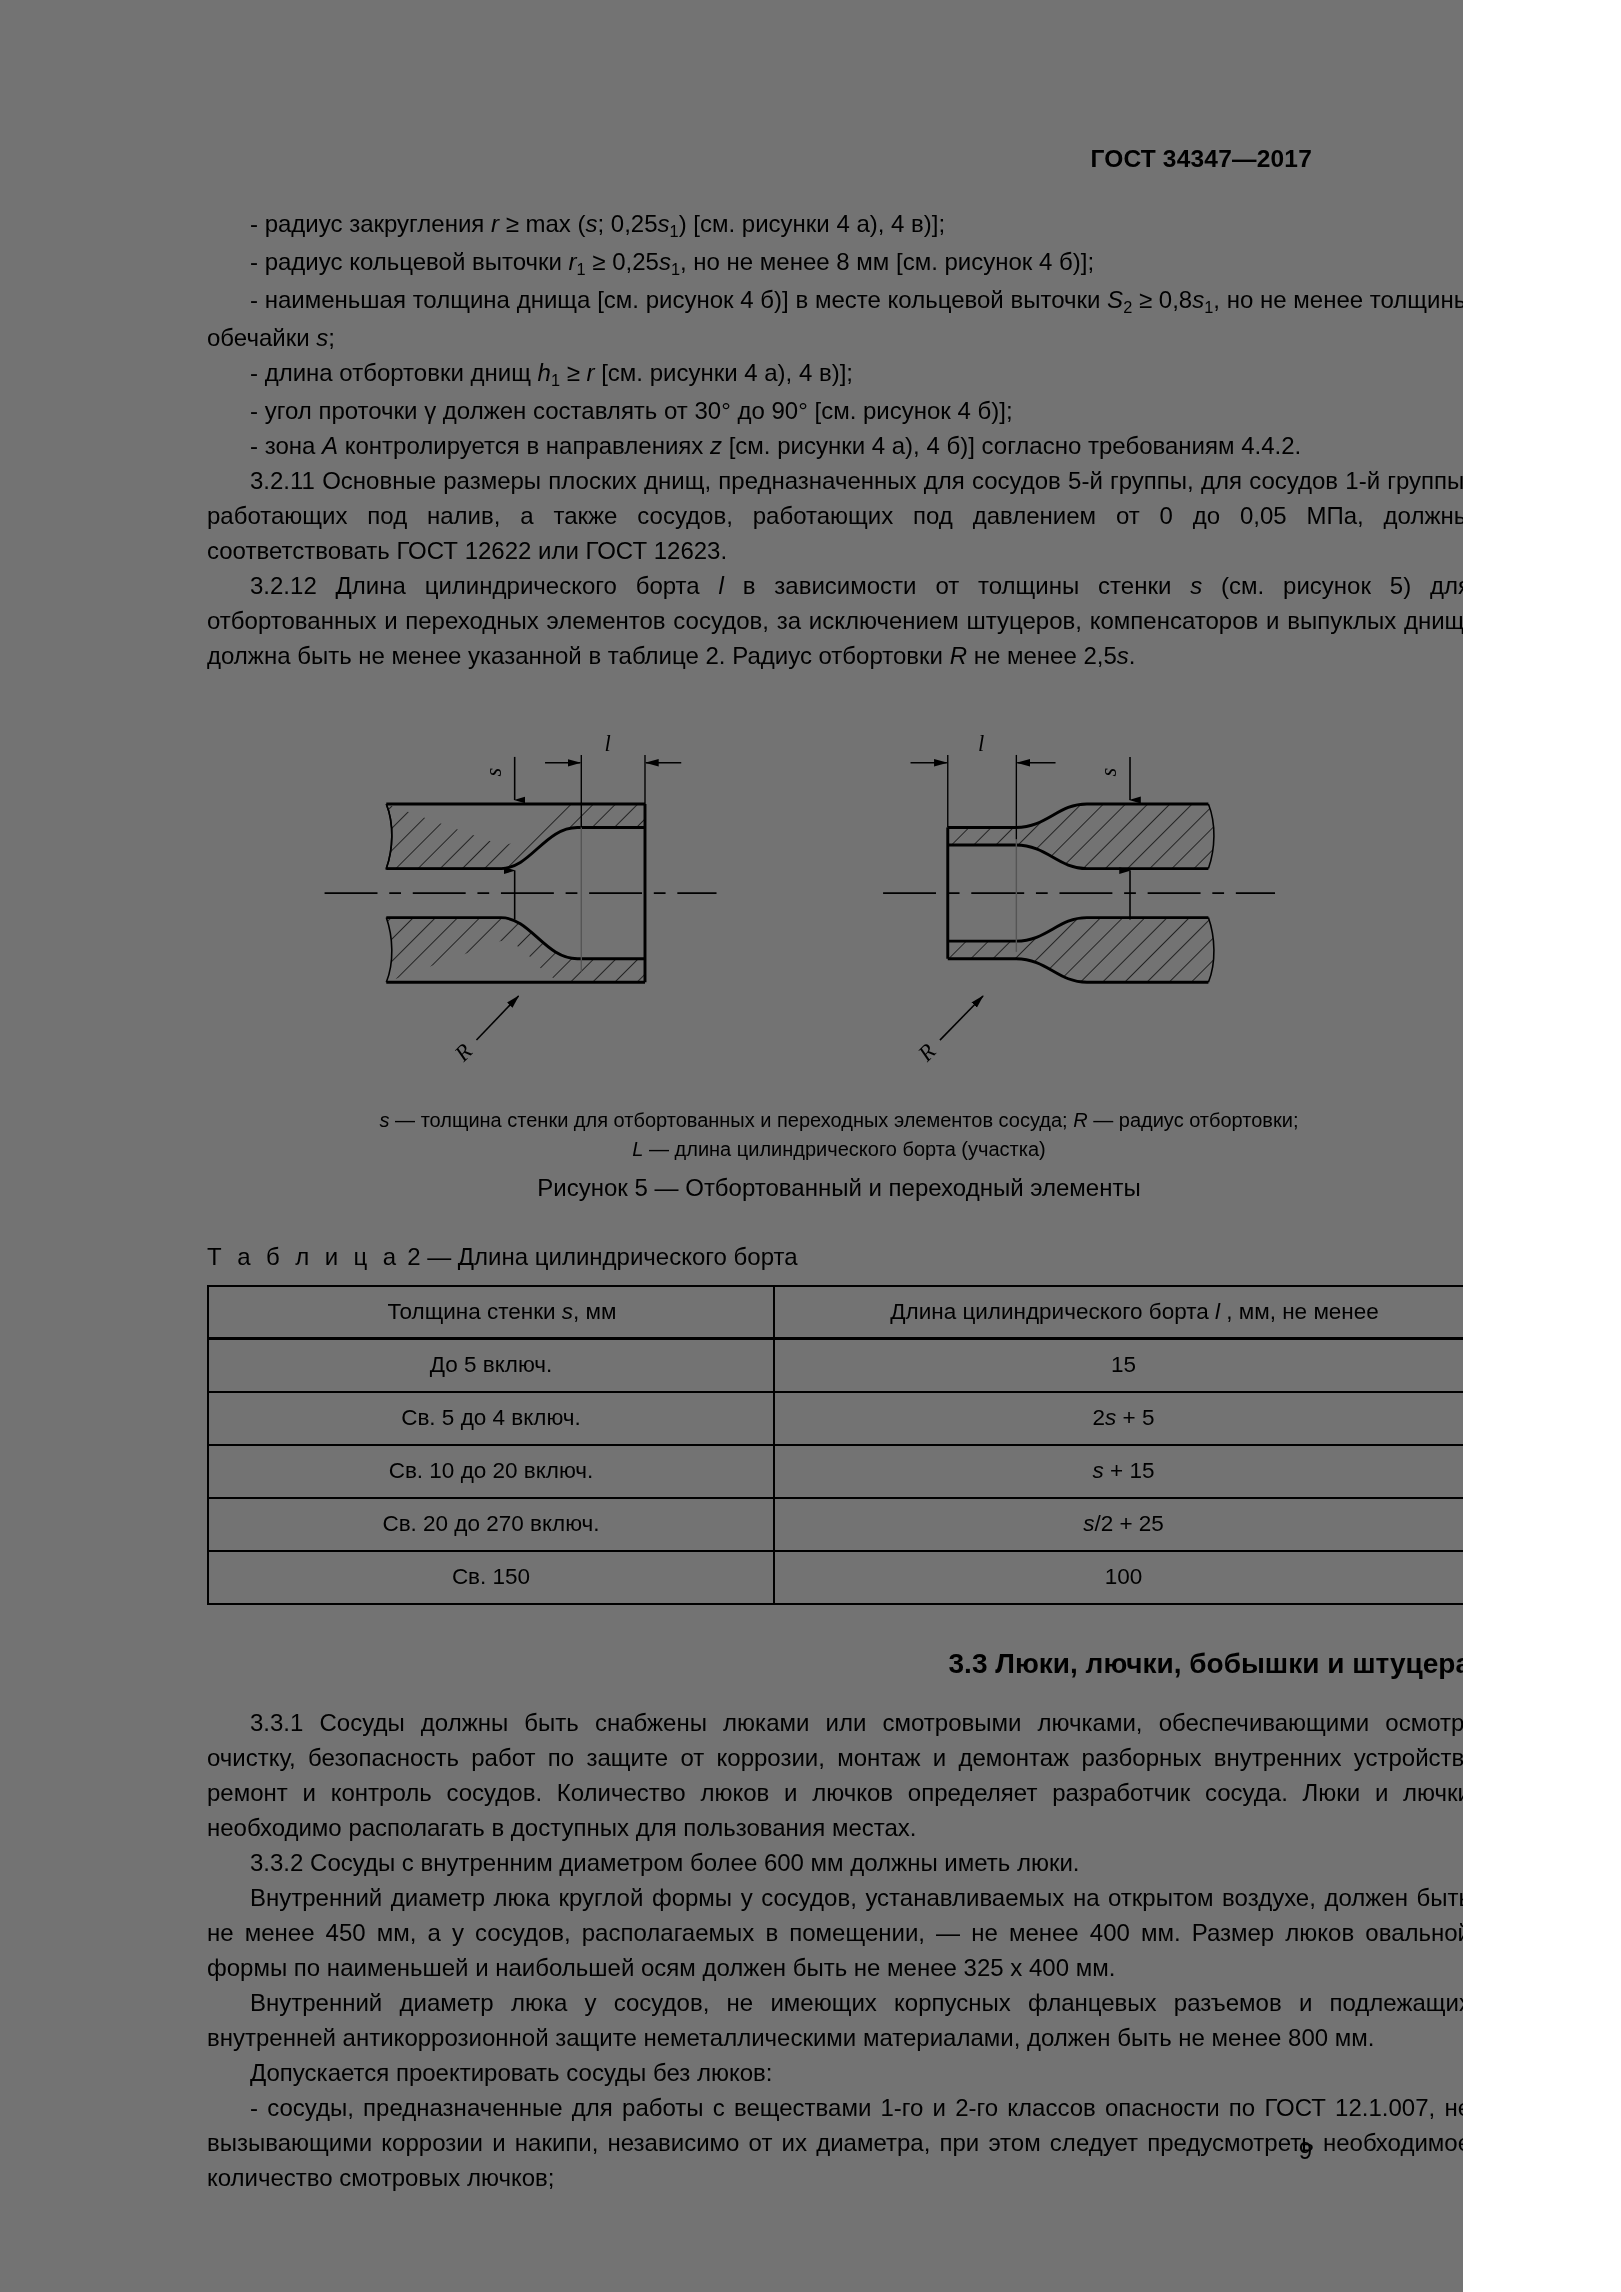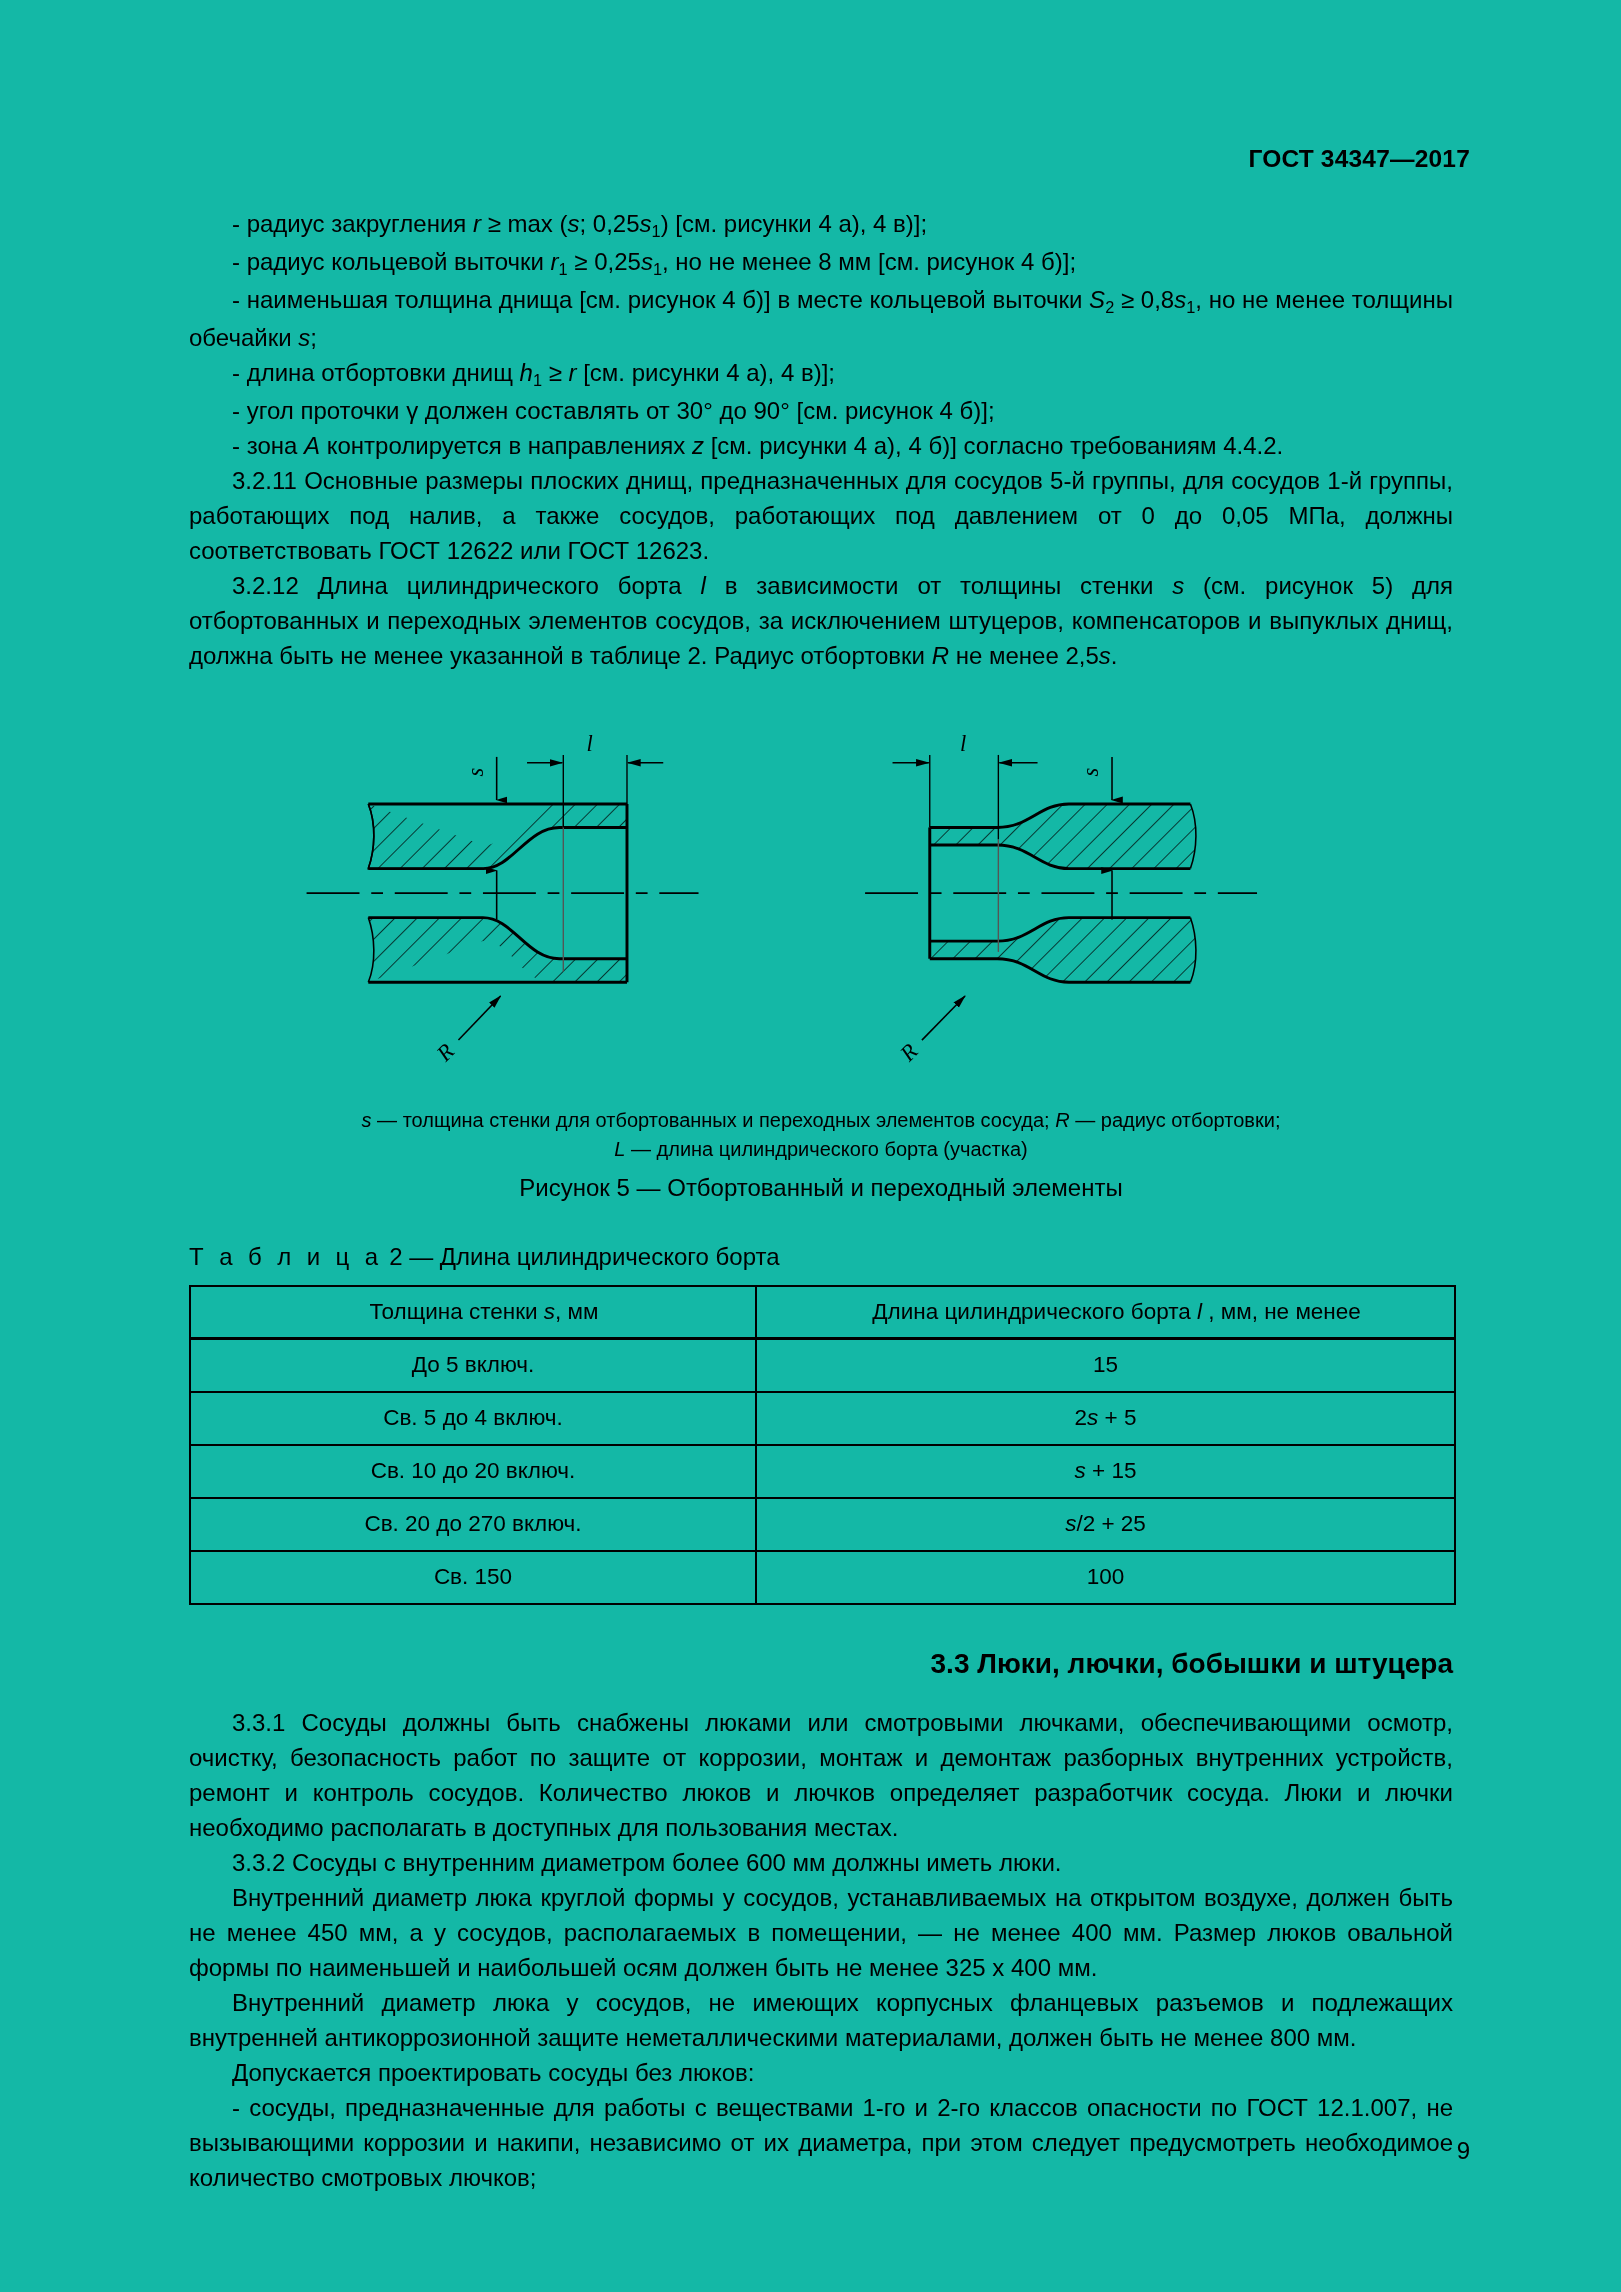--- a/index.html
+++ b/index.html
@@ -6,39 +6,39 @@
     margin: 0;
     padding: 0;
     background: #ffffff;
   }
   body {
     font-family: "Liberation Sans", sans-serif;
     color: #000000;
   }
   .page {
     position: relative;
-    width: 1621px;
+    width: 1463px;
     height: 2293px;
-    background: #14b8a6;
+    background: #737373;
     box-sizing: border-box;
     overflow: hidden;
   }
   
   .header {
     position: absolute;
     top: 145px;
     right: 151px;
     font-size: 24.5px;
     font-weight: bold;
     letter-spacing: 0.2px;
   }
   
   .content {
     position: absolute;
-    left: 189px;
+    left: 207px;
     top: 206px;
     width: 1264px;
   }
   p {
     margin: 0;
     font-size: 24px;
     line-height: 35px;
     text-align: justify;
     text-justify: inter-word;
     hyphens: none;

